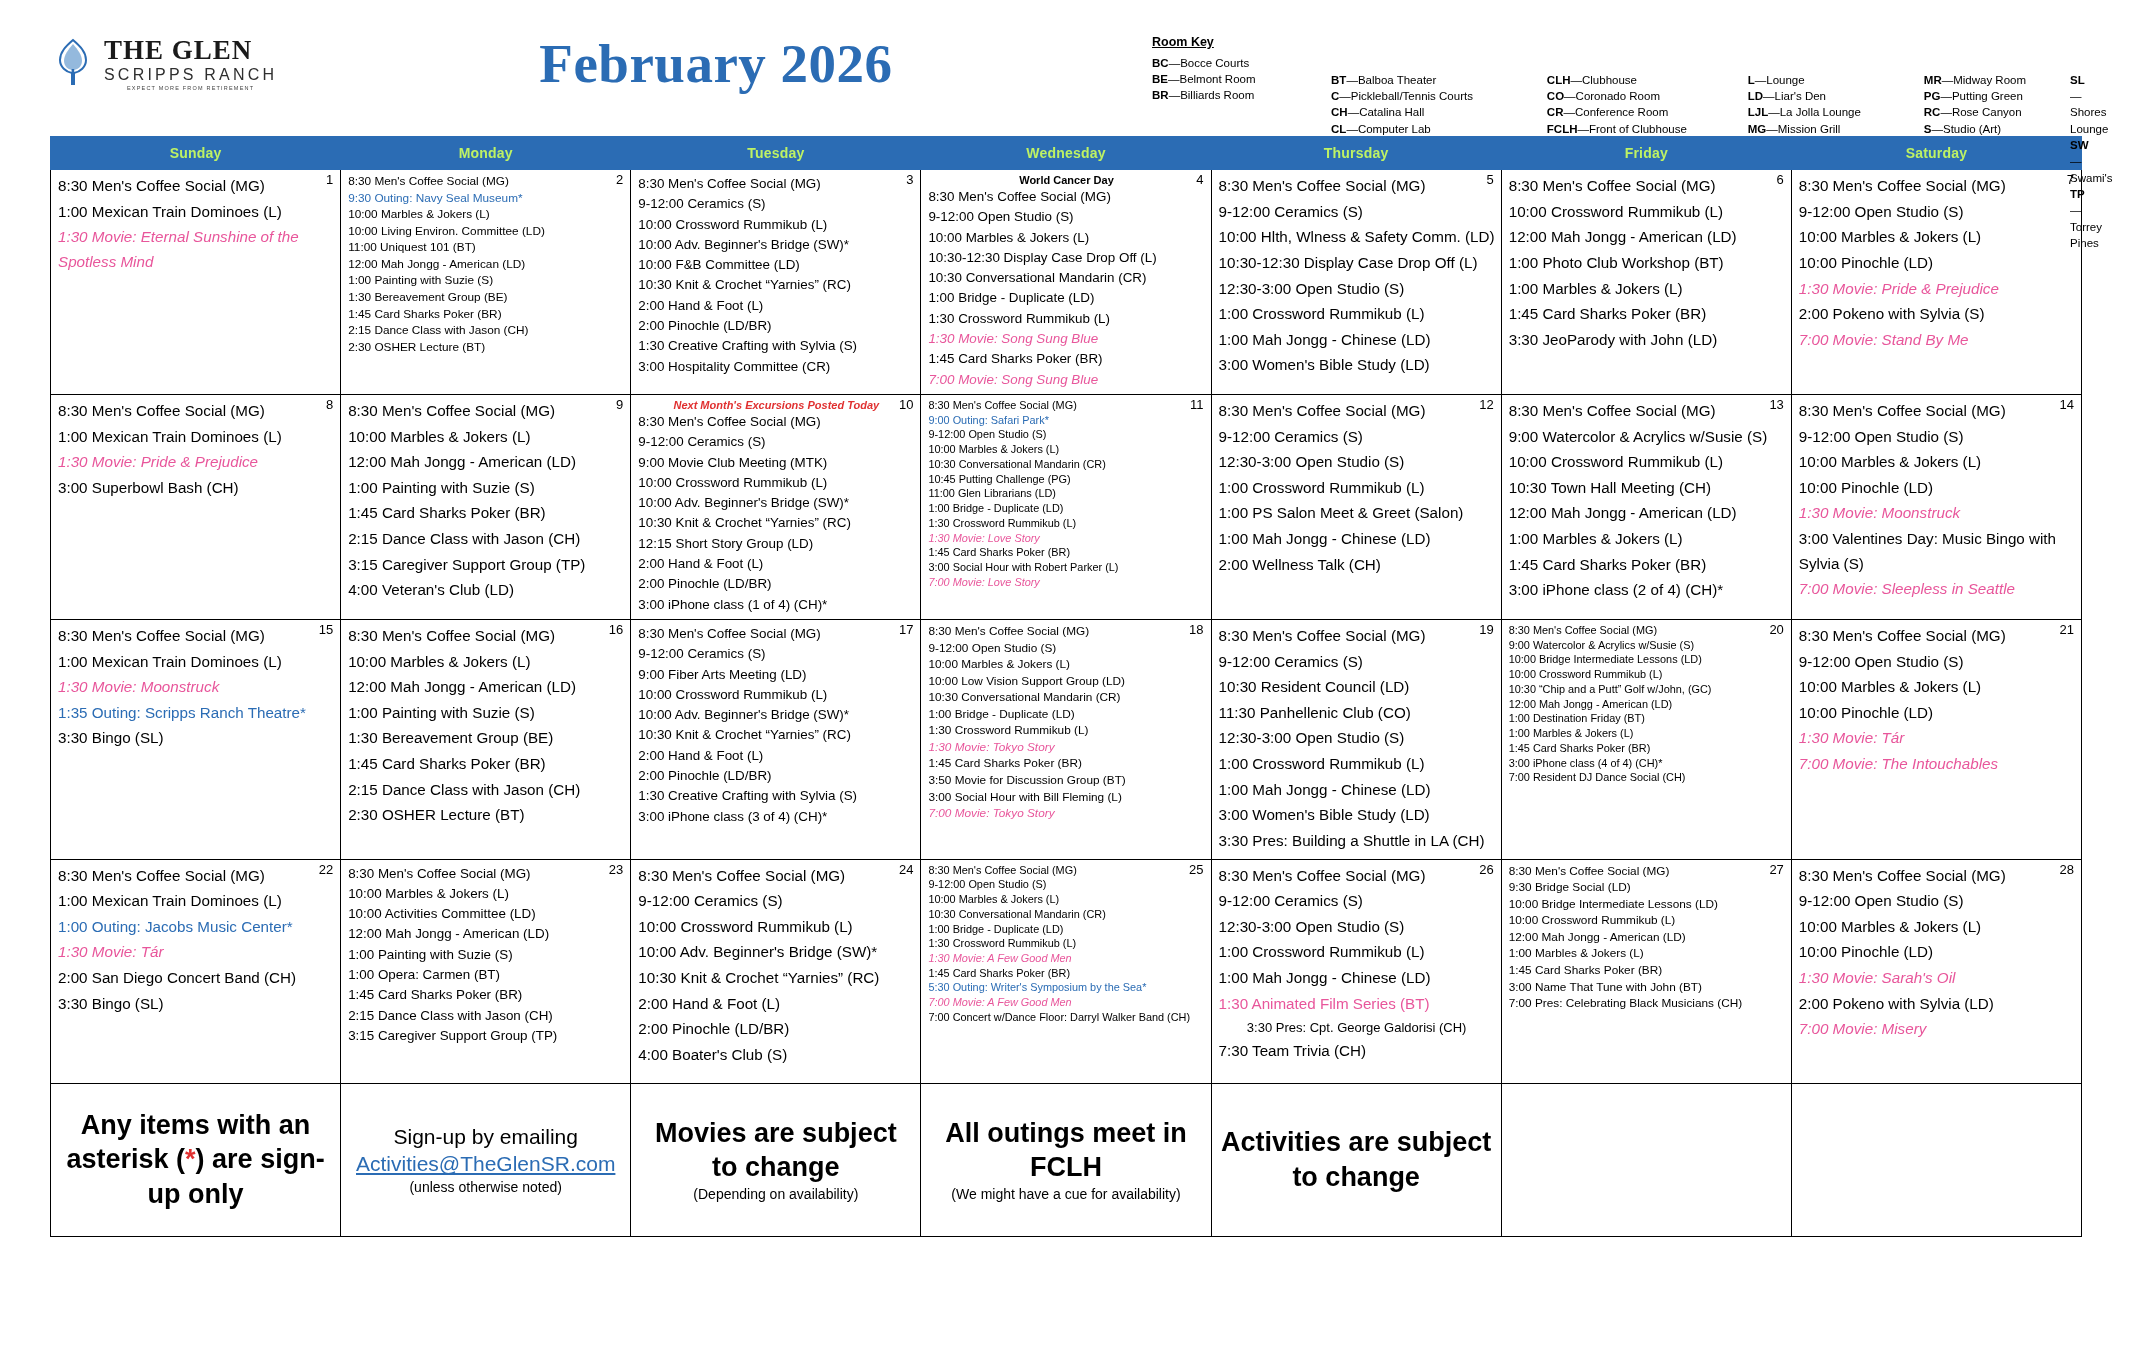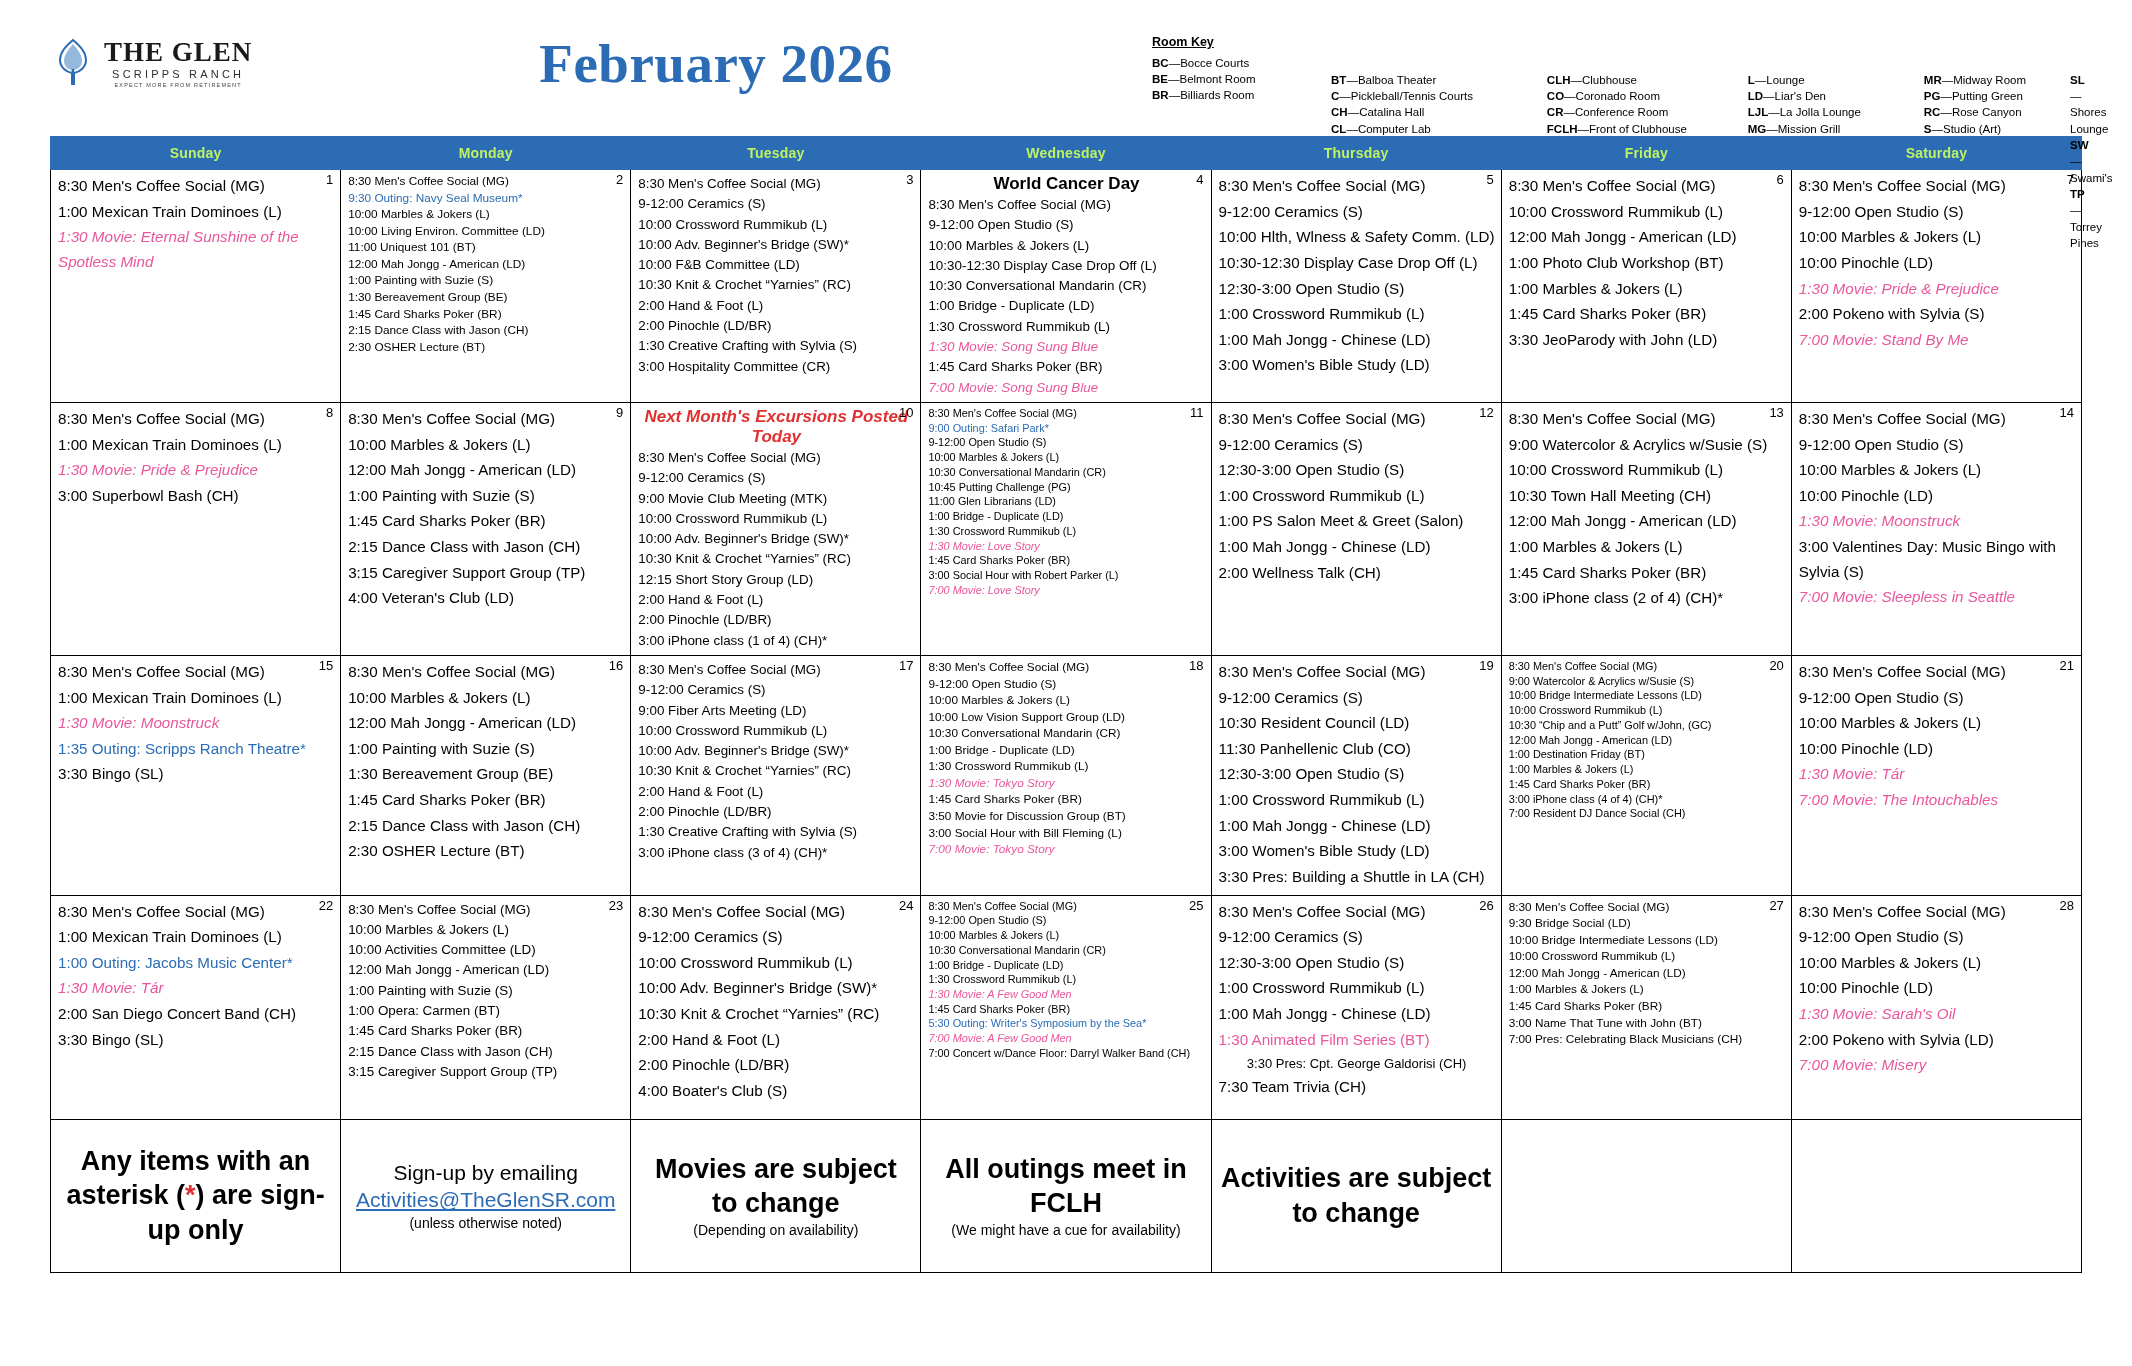--- a/index.html
+++ b/index.html
@@ -37,21 +37,21 @@
   .logo-mark { flex: 0 0 auto; }
   .logo-text { line-height: 1; }
   .logo-main {
     font-family: "Liberation Serif", serif;
     font-size: 27px;
     font-weight: bold;
     letter-spacing: 1px;
     color: #1a1a1a;
   }
   .logo-sub {
-    font-size: 11px;
+    font-size: 16px;
     letter-spacing: 3.2px;
     color: #2f2f2f;
     margin-top: 3px;
     text-align: center;
   }
   .logo-tag {
     font-size: 5.5px;
     letter-spacing: 1.2px;
     color: #444;
     margin-top: 3px;
@@ -120,21 +120,21 @@
   }
   .daynum {
     position: absolute;
     top: 2px;
     right: 7px;
     font-size: 13px;
     color: #000;
   }
   .special {
     text-align: center;
-    font-size: 17px;
+    font-size: 11px;
     margin: 0 0 1px 0;
   }
   .ev {
     margin: 0 0 1px 0;
   }
   
   .s-lg .ev { font-size: 15.2px; line-height: 1.62; }
   .s-md .ev { font-size: 13.4px; line-height: 1.44; }
   .s-sm .ev { font-size: 11.8px; line-height: 1.32; }
   .s-xs .ev { font-size: 10.9px; line-height: 1.26; }

